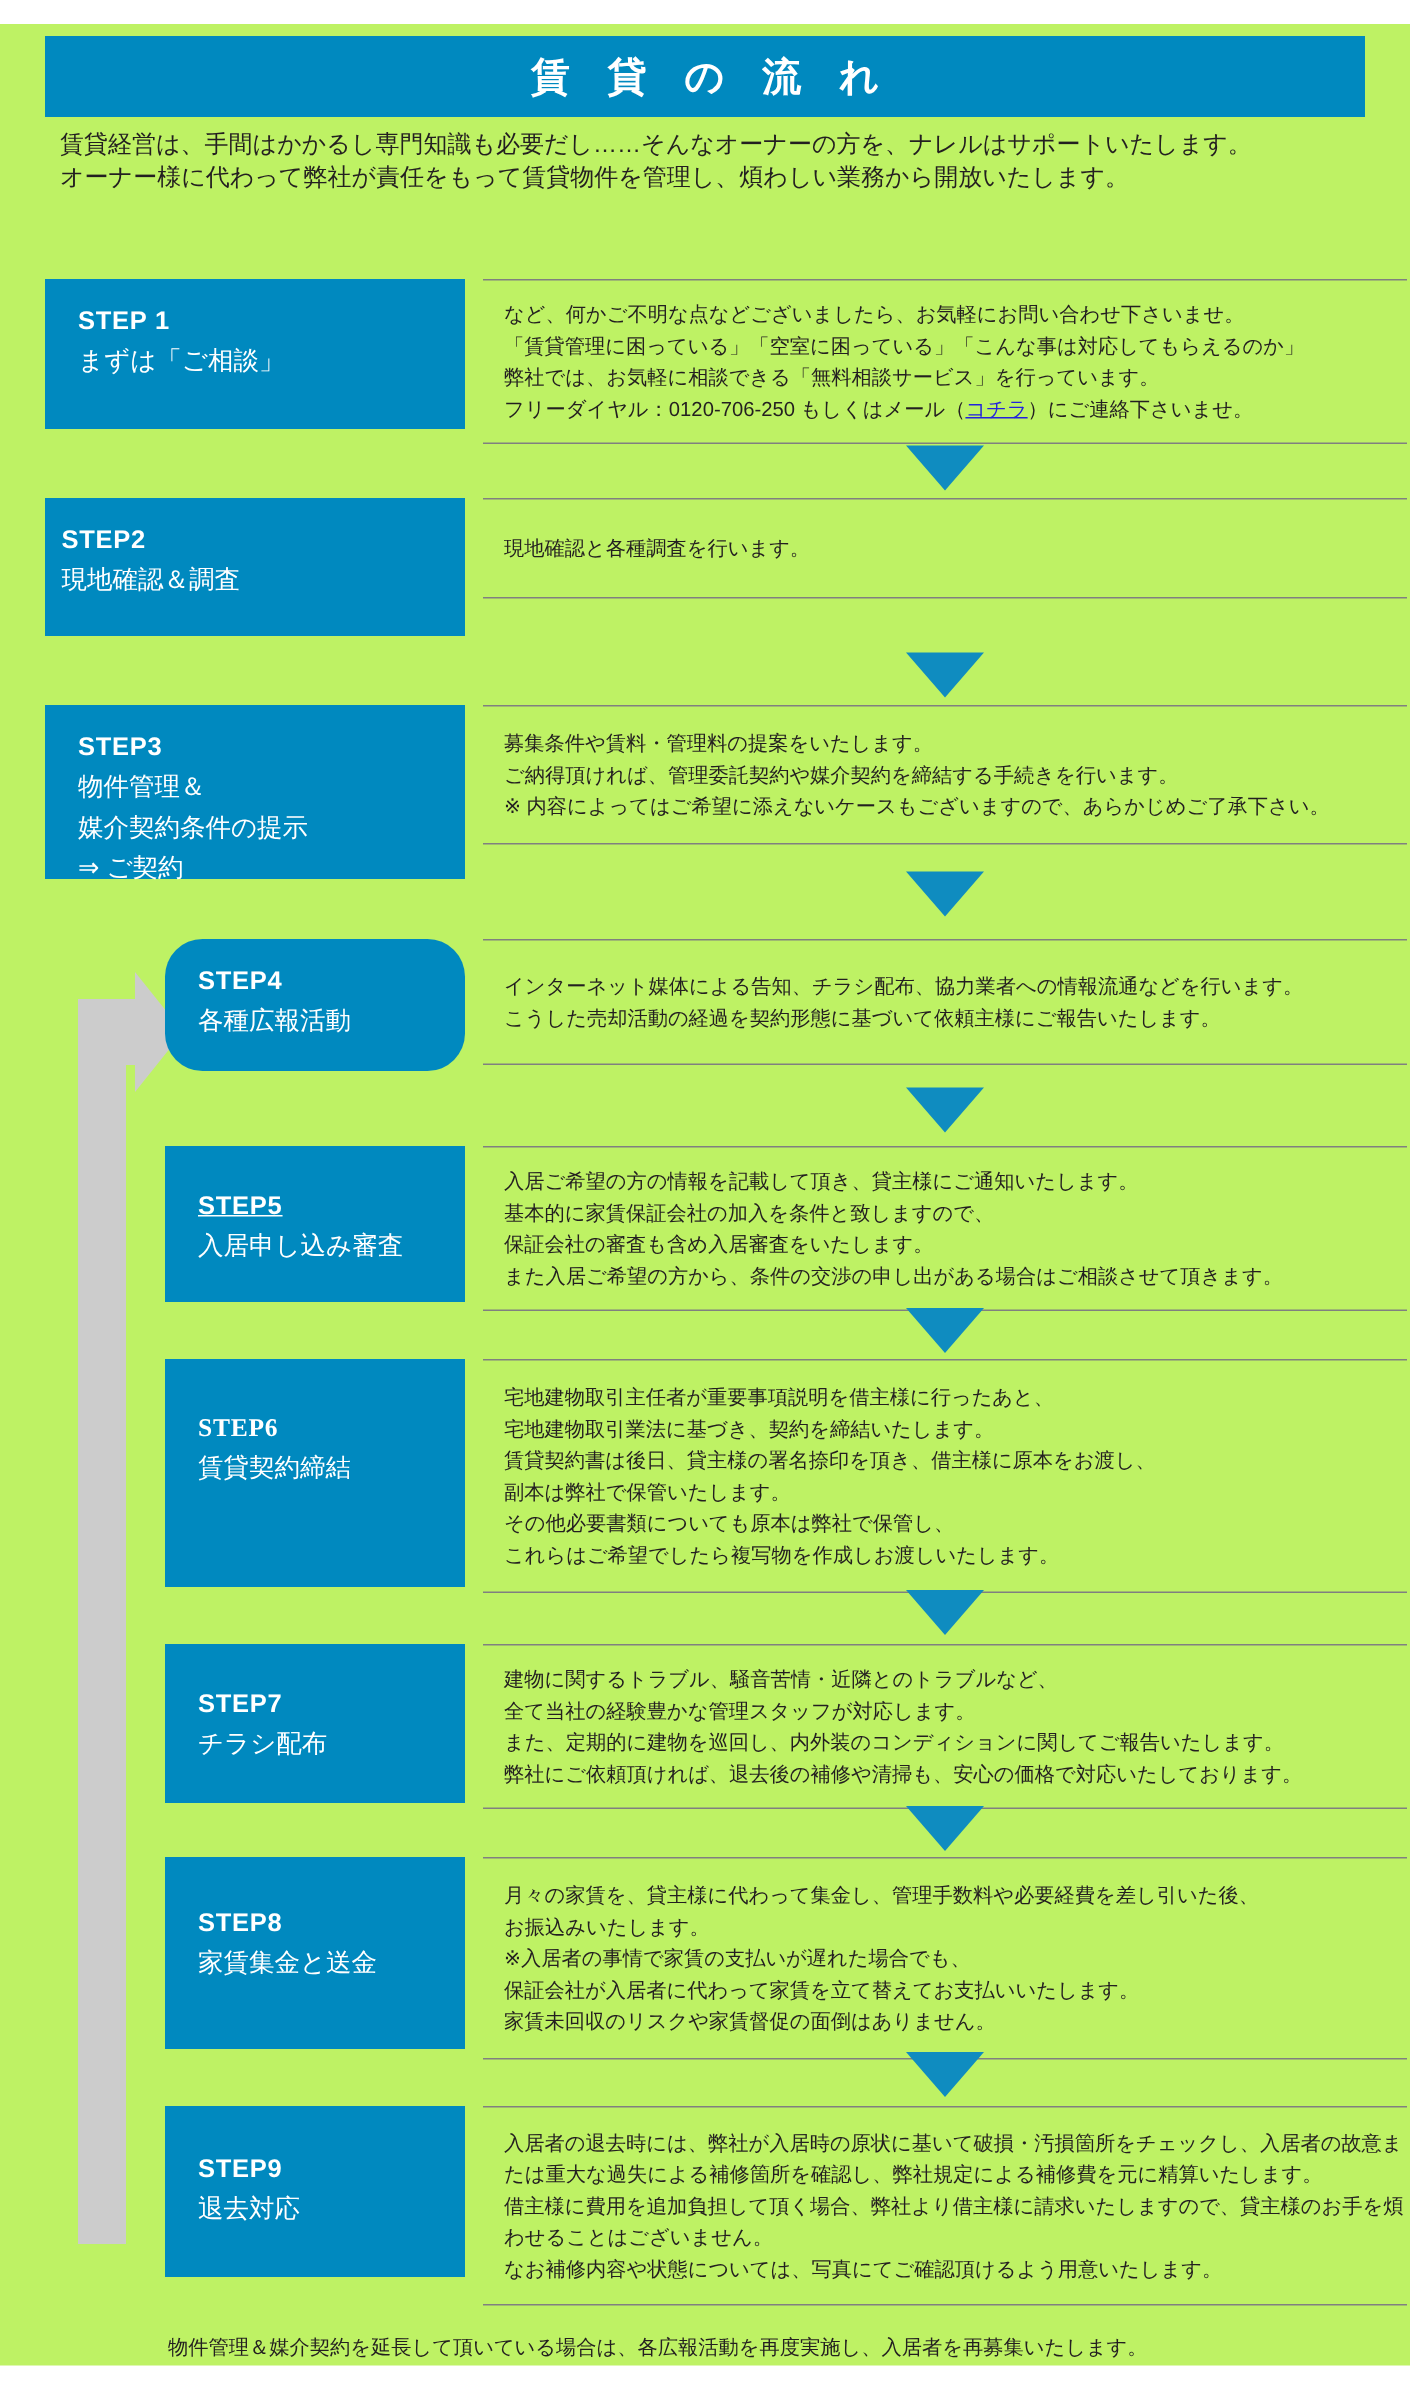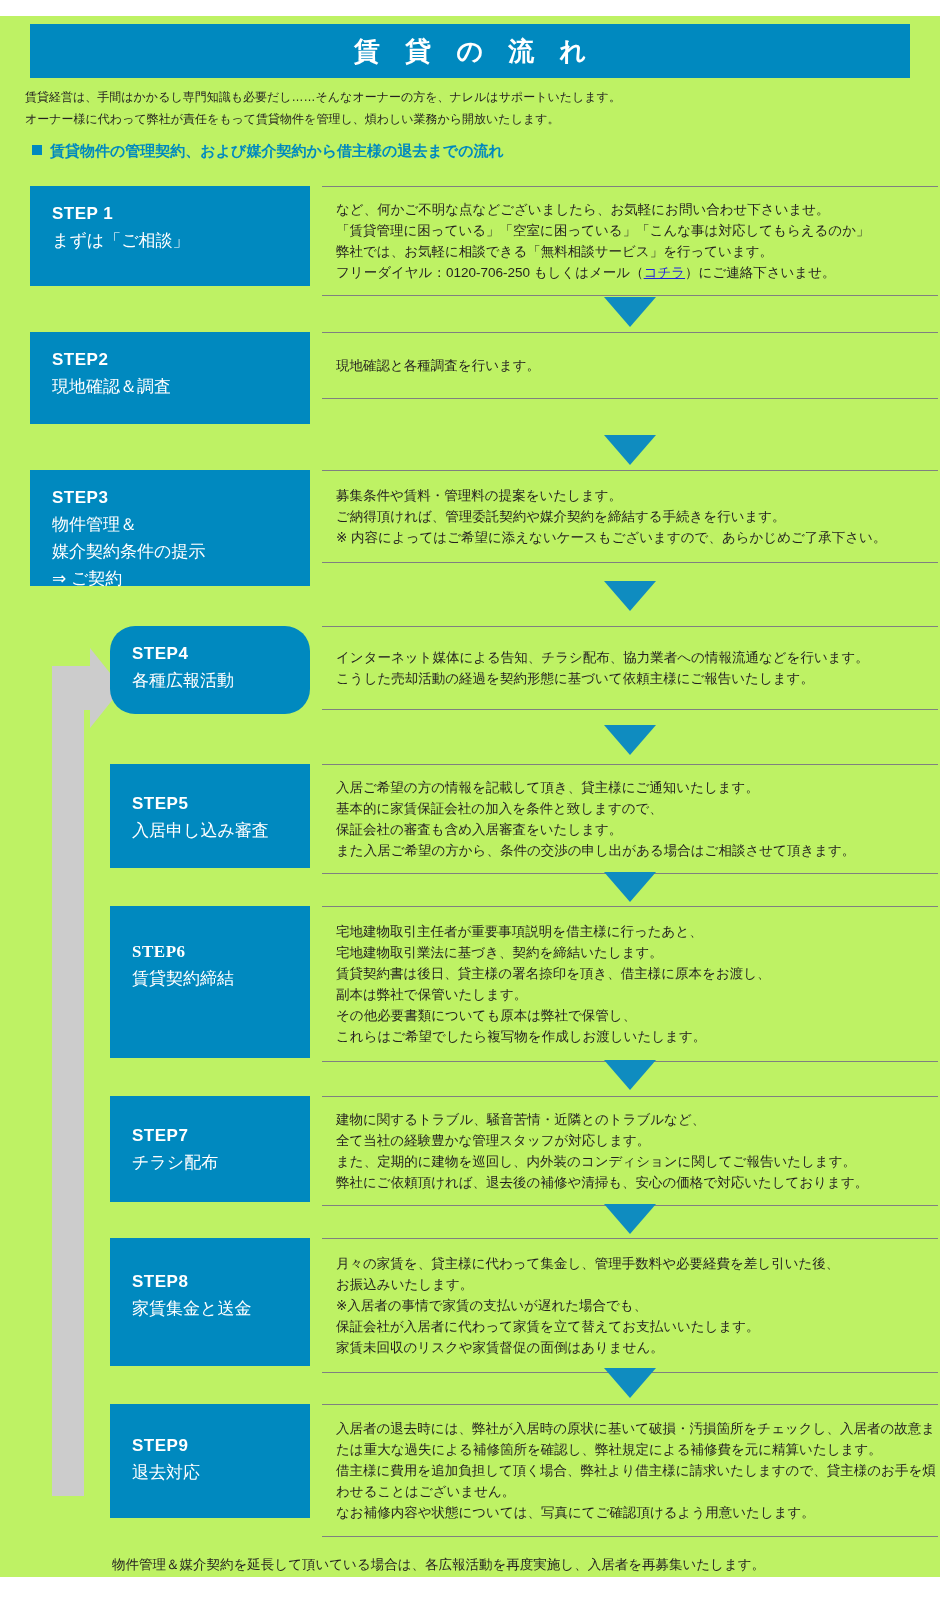--- a/index.html
+++ b/index.html
@@ -41,24 +41,24 @@
     color: #ffffff;
     font-size: 26px;
     font-weight: bold;
     letter-spacing: 9px;
     text-indent: 9px;
   }
 
   
   .intro {
     position: absolute;
-    left: 25px;
+    left: 40px;
     top: 70px;
     width: 880px;
-    font-size: 12px;
+    font-size: 16px;
     line-height: 22px;
     color: #231f20;
   }
   .intro div { white-space: nowrap; }
 
   
   .section-heading {
     position: absolute;
     left: 32px;
     top: 126px;
@@ -174,23 +174,20 @@
 
   <div class="header-bar">
     <div class="header-title">賃 貸 の 流 れ</div>
   </div>
 
   <div class="intro">
     <div>賃貸経営は、手間はかかるし専門知識も必要だし……そんなオーナーの方を、ナレルはサポートいたします。</div>
     <div>オーナー様に代わって弊社が責任をもって賃貸物件を管理し、煩わしい業務から開放いたします。</div>
   </div>
 
-  <div class="section-heading">
-    <span class="bullet"></span><span>賃貸物件の管理契約、および媒介契約から借主様の退去までの流れ</span>
-  </div>
 
   <div class="loop-arrow">
     <svg width="105" height="880" viewBox="0 0 105 880" xmlns="http://www.w3.org/2000/svg">
       <path d="M 30 868 L 30 830 L 62 830 L 62 848 L 62 868 Z" fill="#cccccc"></path>
       <path d="M 30 868 L 62 868 L 62 60 L 30 60 Z" fill="#cccccc"></path>
       <path d="M 30 38 L 30 82 L 68 82 L 68 100 L 100 60 L 68 20 L 68 38 Z" fill="#cccccc"></path>
     </svg>
   </div>
 
   <div class="step-row" style="top:170px;">
@@ -208,21 +205,21 @@
       </div>
       <div class="rule"></div>
     </div>
   </div>
 
   <div class="connector" style="top:281px; height:30px;">
     <div class="tri"></div>
   </div>
 
   <div class="step-row" style="top:316px;">
-    <div class="step-box" style="left:30px; top:0; width:280px; height:92px;">
+    <div class="step-box" style="left:30px; top:0; width:280px; height:92px;padding-left:11px;">
       <div class="step-label">STEP2</div>
       <div class="step-title">現地確認＆調査</div>
     </div>
     <div class="step-body" style="top:0;">
       <div class="rule"></div>
       <div class="body-text" style="padding-top:22px; padding-bottom:22px;">
         <div>現地確認と各種調査を行います。</div>
       </div>
       <div class="rule"></div>
     </div>
@@ -268,21 +265,21 @@
       <div class="rule"></div>
     </div>
   </div>
 
   <div class="connector" style="top:709px; height:30px;">
     <div class="tri"></div>
   </div>
 
   <div class="step-row" style="top:748px;">
     <div class="step-box" style="left:110px; top:0; width:200px; height:104px;">
-      <div class="step-label" style="margin-top:12px;">STEP5</div>
+      <div class="step-label" style="margin-top:12px;text-decoration:underline;">STEP5</div>
       <div class="step-title">入居申し込み審査</div>
     </div>
     <div class="step-body" style="top:0;">
       <div class="rule"></div>
       <div class="body-text">
         <div>入居ご希望の方の情報を記載して頂き、貸主様にご通知いたします。</div>
         <div>基本的に家賃保証会社の加入を条件と致しますので、</div>
         <div>保証会社の審査も含め入居審査をいたします。</div>
         <div>また入居ご希望の方から、条件の交渉の申し出がある場合はご相談させて頂きます。</div>
       </div>

